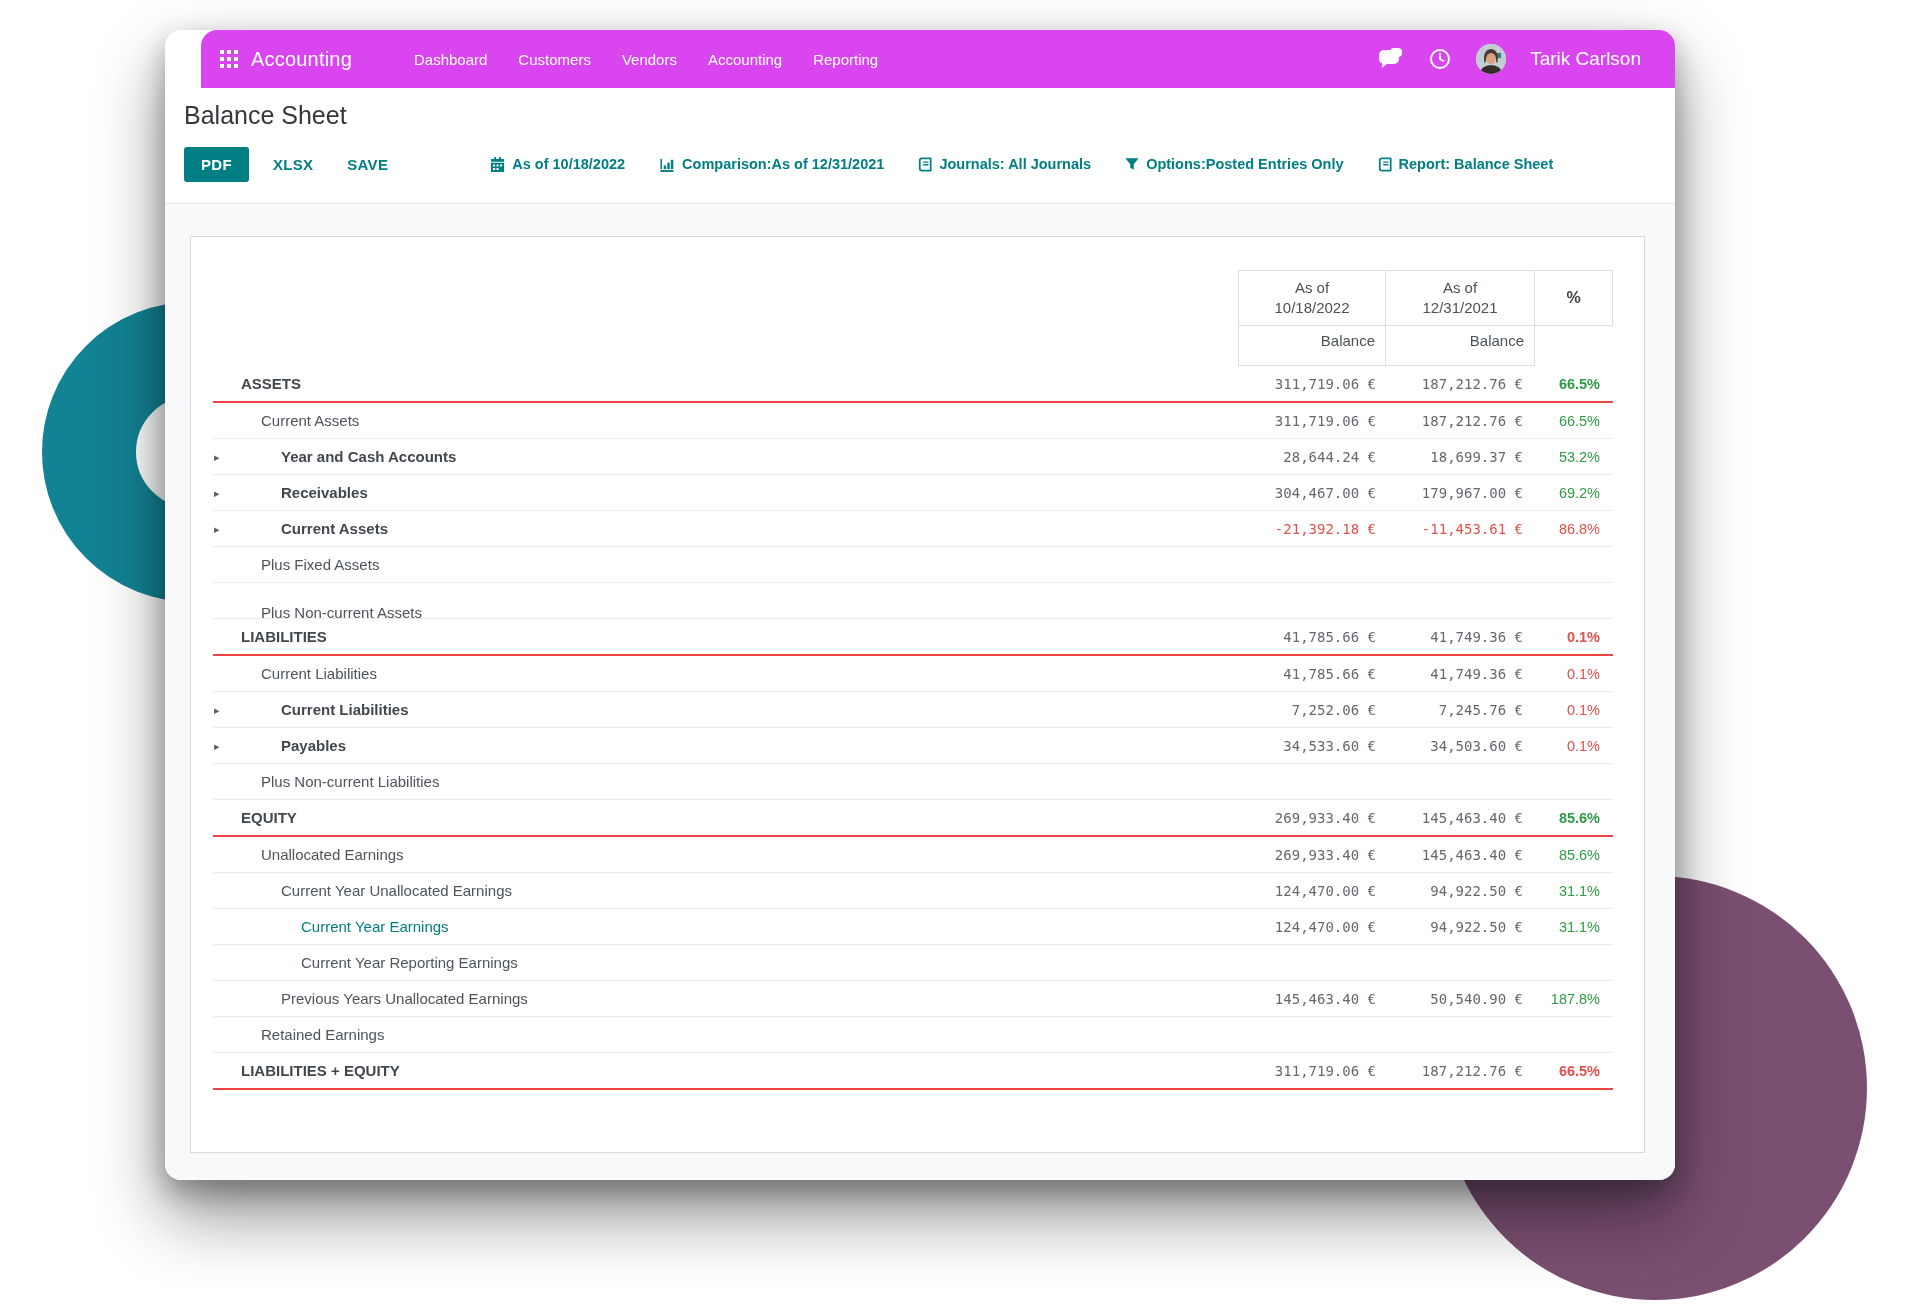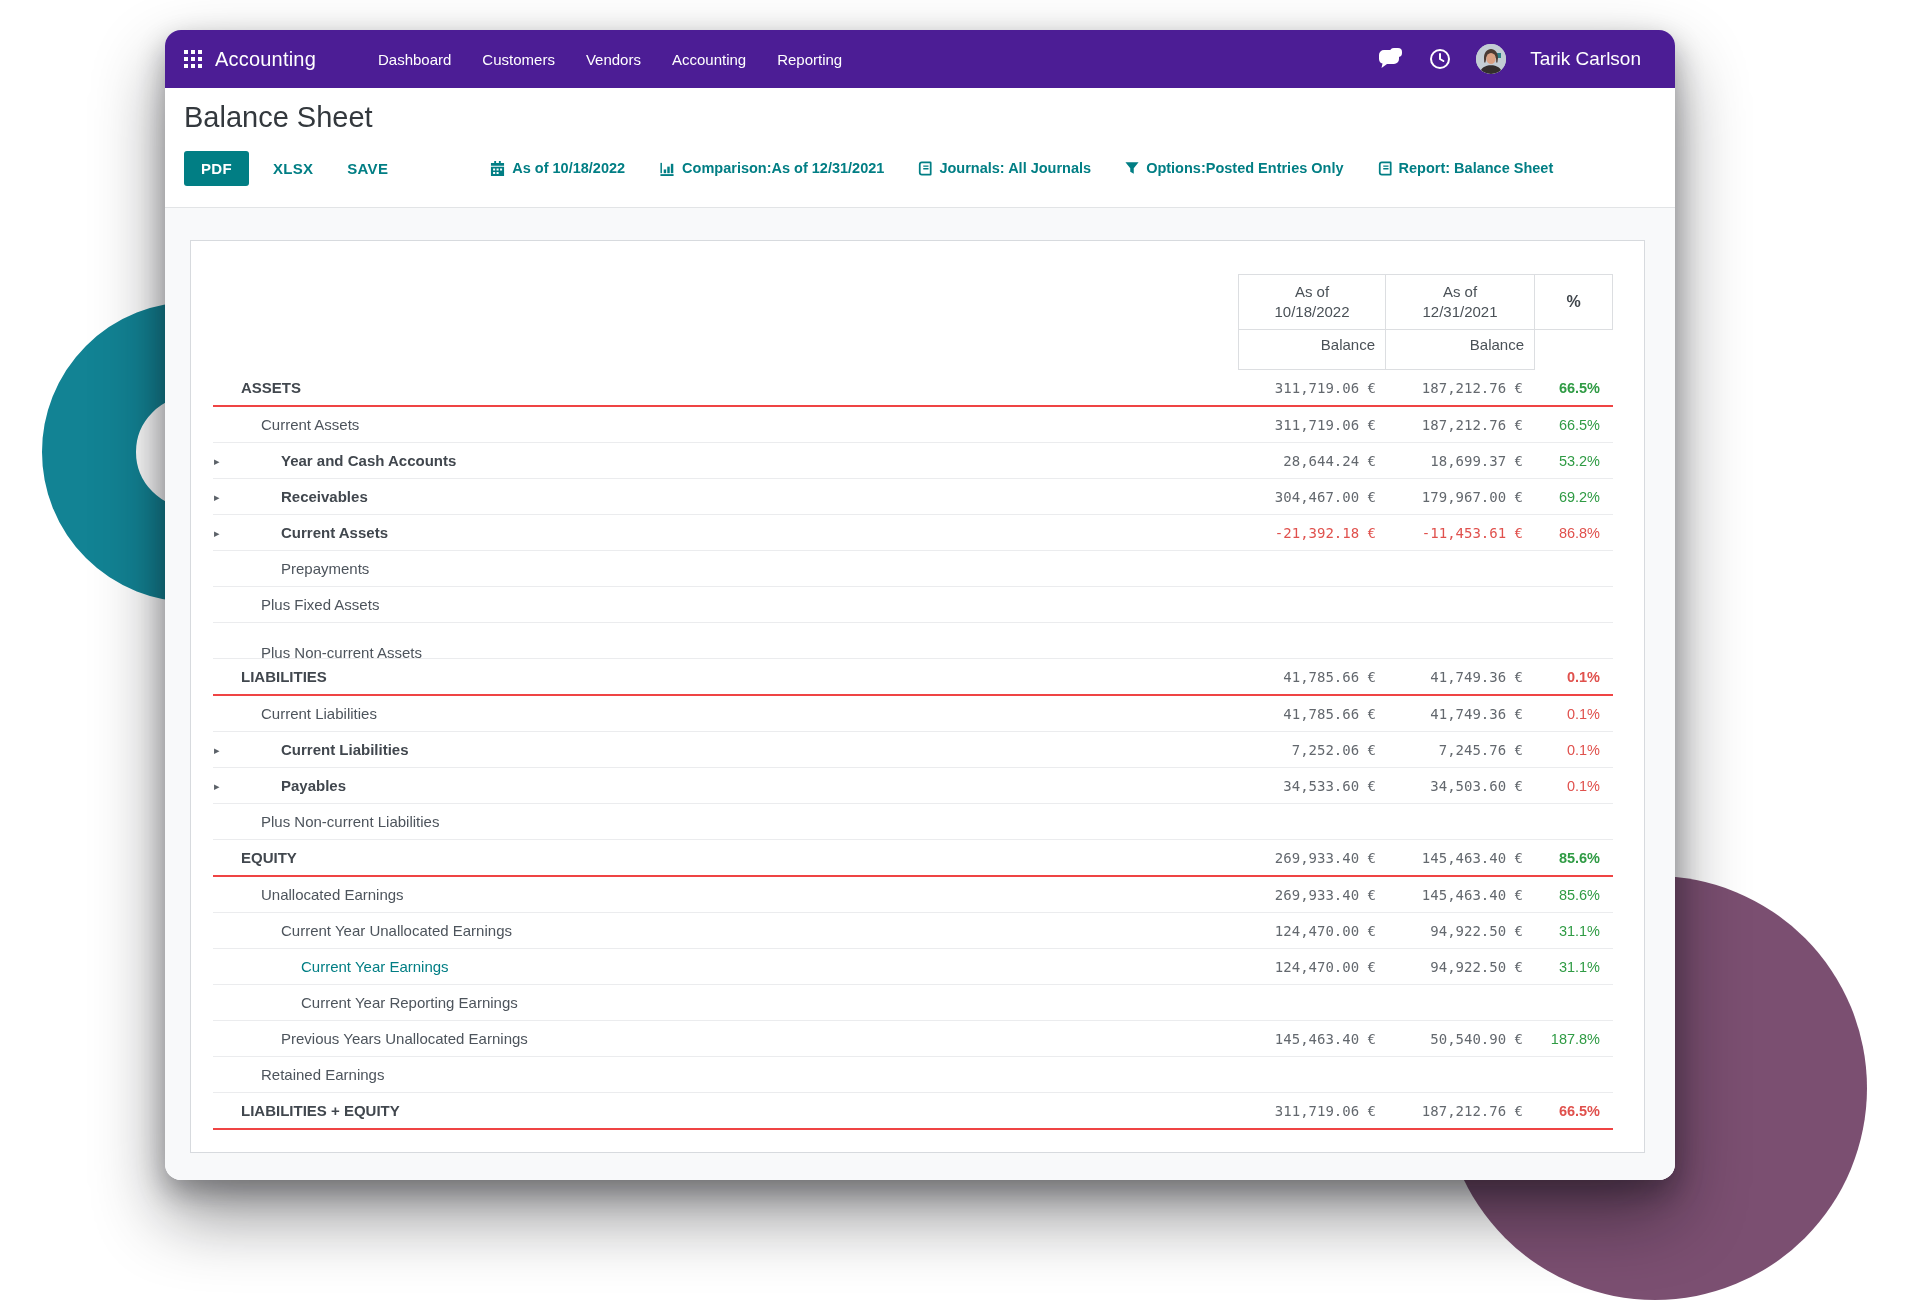--- a/index.html
+++ b/index.html
@@ -20,39 +20,39 @@
   }
   
   .window{
     position:absolute;left:165px;top:30px;width:1510px;height:1150px;
     background:#fff;border-radius:16px;z-index:1;
     box-shadow:0 35px 70px rgba(10,10,15,.45),0 12px 28px rgba(10,10,15,.30);
     display:flex;flex-direction:column;
   }
   
   .navbar{
-    height:58px;flex:0 0 58px;background:#4c1d95;border-radius:16px 16px 0 0;
-    display:flex;align-items:center;padding:0 34px 0 19px;color:#fff;
+    height:58px;flex:0 0 58px;background:#d946ef;border-radius:16px 16px 0 0;
+    display:flex;align-items:center;padding:0 34px 0 19px;color:#fff;margin-left:36px;
   }
   .apps-icon{display:inline-flex;margin-right:13px;cursor:pointer;}
   .brand{font-size:20px;font-weight:500;letter-spacing:.2px;cursor:pointer;}
   .menus{display:flex;gap:31px;margin-left:62px;}
   .menu-item{font-size:15px;color:#fff;text-decoration:none;cursor:pointer;white-space:nowrap;}
   .nav-right{margin-left:auto;display:flex;align-items:center;gap:24px;}
   .nav-icon{display:inline-flex;cursor:pointer;}
   .avatar{
     width:30px;height:30px;border-radius:50%;overflow:hidden;flex:0 0 30px;cursor:pointer;
     background:#c3cdd4;
   }
   .user-name{font-size:19px;cursor:pointer;white-space:nowrap;}
   
   .page-head{
     background:#fff;padding:13px 26px 0 19px;border-bottom:1px solid #e2e4e6;
   }
-  .page-title{font-size:29px;font-weight:500;color:#33383d;margin:0 0 15px 0;}
+  .page-title{font-size:25px;font-weight:500;color:#33383d;margin:0 0 15px 0;}
   .toolbar{display:flex;align-items:center;margin-bottom:20px;height:38px;}
   .export-buttons{display:flex;align-items:center;gap:14px;}
   .btn{
     border:none;background:transparent;font-family:inherit;font-size:15px;font-weight:700;
     color:#017e84;letter-spacing:.3px;cursor:pointer;padding:9px 10px;border-radius:3px;
   }
   .btn.primary{background:#017e84;color:#fff;padding:9px 17px;}
   .filters{display:flex;align-items:flex-start;gap:34px;margin-left:92px;flex-wrap:nowrap;}
   .filter{
     display:inline-flex;align-items:center;gap:7px;color:#017e84;font-size:14.5px;
@@ -292,170 +292,161 @@
   <div class="grid-row trow">
     <div class="cell-label bold">
       <span class="caret">▸</span>
       <span class="lbl" style="padding-left: 68px; display: inline-block;">Current Assets</span>
     </div>
     <div class="num c1 neg">-21,392.18 €</div>
     <div class="num c2 neg">-11,453.61 €</div>
     <div class="pct red">86.8%</div>
   </div>
 
-  <div class="grid-row trow">
-    <div class="cell-label">
-      
-      <span class="lbl" style="padding-left: 68px; display: inline-block;">Prepayments</span>
+
+  <div class="grid-row trow">
+    <div class="cell-label">
+      
+      <span class="lbl" style="padding-left: 48px; display: inline-block;">Plus Fixed Assets</span>
     </div>
     <div class="num c1"></div>
     <div class="num c2"></div>
     <div class="pct"></div>
   </div>
 
   <div class="grid-row trow">
     <div class="cell-label">
       
-      <span class="lbl" style="padding-left: 48px; display: inline-block;">Plus Fixed Assets</span>
+      <span class="lbl" style="padding-left: 48px; display: inline-block; margin-top: 23px;">Plus Non-current Assets</span>
     </div>
     <div class="num c1"></div>
     <div class="num c2"></div>
     <div class="pct"></div>
   </div>
 
-  <div class="grid-row trow">
-    <div class="cell-label">
-      
-      <span class="lbl" style="padding-left: 48px; display: inline-block; margin-top: 23px;">Plus Non-current Assets</span>
+  <div class="grid-row trow sep-thick">
+    <div class="cell-label bold">
+      
+      <span class="lbl" style="padding-left: 28px; display: inline-block;">LIABILITIES</span>
+    </div>
+    <div class="num c1">41,785.66 €</div>
+    <div class="num c2">41,749.36 €</div>
+    <div class="pct red bold">0.1%</div>
+  </div>
+
+  <div class="grid-row trow">
+    <div class="cell-label">
+      
+      <span class="lbl" style="padding-left: 48px; display: inline-block;">Current Liabilities</span>
+    </div>
+    <div class="num c1">41,785.66 €</div>
+    <div class="num c2">41,749.36 €</div>
+    <div class="pct red">0.1%</div>
+  </div>
+
+  <div class="grid-row trow">
+    <div class="cell-label bold">
+      <span class="caret">▸</span>
+      <span class="lbl" style="padding-left: 68px; display: inline-block;">Current Liabilities</span>
+    </div>
+    <div class="num c1">7,252.06 €</div>
+    <div class="num c2">7,245.76 €</div>
+    <div class="pct red">0.1%</div>
+  </div>
+
+  <div class="grid-row trow">
+    <div class="cell-label bold">
+      <span class="caret">▸</span>
+      <span class="lbl" style="padding-left: 68px; display: inline-block;">Payables</span>
+    </div>
+    <div class="num c1">34,533.60 €</div>
+    <div class="num c2">34,503.60 €</div>
+    <div class="pct red">0.1%</div>
+  </div>
+
+  <div class="grid-row trow">
+    <div class="cell-label">
+      
+      <span class="lbl" style="padding-left: 48px; display: inline-block;">Plus Non-current Liabilities</span>
     </div>
     <div class="num c1"></div>
     <div class="num c2"></div>
     <div class="pct"></div>
   </div>
 
   <div class="grid-row trow sep-thick">
     <div class="cell-label bold">
       
-      <span class="lbl" style="padding-left: 28px; display: inline-block;">LIABILITIES</span>
-    </div>
-    <div class="num c1">41,785.66 €</div>
-    <div class="num c2">41,749.36 €</div>
-    <div class="pct red bold">0.1%</div>
-  </div>
-
-  <div class="grid-row trow">
-    <div class="cell-label">
-      
-      <span class="lbl" style="padding-left: 48px; display: inline-block;">Current Liabilities</span>
-    </div>
-    <div class="num c1">41,785.66 €</div>
-    <div class="num c2">41,749.36 €</div>
-    <div class="pct red">0.1%</div>
-  </div>
-
-  <div class="grid-row trow">
-    <div class="cell-label bold">
-      <span class="caret">▸</span>
-      <span class="lbl" style="padding-left: 68px; display: inline-block;">Current Liabilities</span>
-    </div>
-    <div class="num c1">7,252.06 €</div>
-    <div class="num c2">7,245.76 €</div>
-    <div class="pct red">0.1%</div>
-  </div>
-
-  <div class="grid-row trow">
-    <div class="cell-label bold">
-      <span class="caret">▸</span>
-      <span class="lbl" style="padding-left: 68px; display: inline-block;">Payables</span>
-    </div>
-    <div class="num c1">34,533.60 €</div>
-    <div class="num c2">34,503.60 €</div>
-    <div class="pct red">0.1%</div>
-  </div>
-
-  <div class="grid-row trow">
-    <div class="cell-label">
-      
-      <span class="lbl" style="padding-left: 48px; display: inline-block;">Plus Non-current Liabilities</span>
+      <span class="lbl" style="padding-left: 28px; display: inline-block;">EQUITY</span>
+    </div>
+    <div class="num c1">269,933.40 €</div>
+    <div class="num c2">145,463.40 €</div>
+    <div class="pct green bold">85.6%</div>
+  </div>
+
+  <div class="grid-row trow">
+    <div class="cell-label">
+      
+      <span class="lbl" style="padding-left: 48px; display: inline-block;">Unallocated Earnings</span>
+    </div>
+    <div class="num c1">269,933.40 €</div>
+    <div class="num c2">145,463.40 €</div>
+    <div class="pct green">85.6%</div>
+  </div>
+
+  <div class="grid-row trow">
+    <div class="cell-label">
+      
+      <span class="lbl" style="padding-left: 68px; display: inline-block;">Current Year Unallocated Earnings</span>
+    </div>
+    <div class="num c1">124,470.00 €</div>
+    <div class="num c2">94,922.50 €</div>
+    <div class="pct green">31.1%</div>
+  </div>
+
+  <div class="grid-row trow">
+    <div class="cell-label link">
+      
+      <span class="lbl" style="padding-left: 88px; display: inline-block;">Current Year Earnings</span>
+    </div>
+    <div class="num c1">124,470.00 €</div>
+    <div class="num c2">94,922.50 €</div>
+    <div class="pct green">31.1%</div>
+  </div>
+
+  <div class="grid-row trow">
+    <div class="cell-label">
+      
+      <span class="lbl" style="padding-left: 88px; display: inline-block;">Current Year Reporting Earnings</span>
     </div>
     <div class="num c1"></div>
     <div class="num c2"></div>
     <div class="pct"></div>
   </div>
 
-  <div class="grid-row trow sep-thick">
-    <div class="cell-label bold">
-      
-      <span class="lbl" style="padding-left: 28px; display: inline-block;">EQUITY</span>
-    </div>
-    <div class="num c1">269,933.40 €</div>
-    <div class="num c2">145,463.40 €</div>
-    <div class="pct green bold">85.6%</div>
-  </div>
-
-  <div class="grid-row trow">
-    <div class="cell-label">
-      
-      <span class="lbl" style="padding-left: 48px; display: inline-block;">Unallocated Earnings</span>
-    </div>
-    <div class="num c1">269,933.40 €</div>
-    <div class="num c2">145,463.40 €</div>
-    <div class="pct green">85.6%</div>
-  </div>
-
-  <div class="grid-row trow">
-    <div class="cell-label">
-      
-      <span class="lbl" style="padding-left: 68px; display: inline-block;">Current Year Unallocated Earnings</span>
-    </div>
-    <div class="num c1">124,470.00 €</div>
-    <div class="num c2">94,922.50 €</div>
-    <div class="pct green">31.1%</div>
-  </div>
-
-  <div class="grid-row trow">
-    <div class="cell-label link">
-      
-      <span class="lbl" style="padding-left: 88px; display: inline-block;">Current Year Earnings</span>
-    </div>
-    <div class="num c1">124,470.00 €</div>
-    <div class="num c2">94,922.50 €</div>
-    <div class="pct green">31.1%</div>
-  </div>
-
-  <div class="grid-row trow">
-    <div class="cell-label">
-      
-      <span class="lbl" style="padding-left: 88px; display: inline-block;">Current Year Reporting Earnings</span>
+  <div class="grid-row trow">
+    <div class="cell-label">
+      
+      <span class="lbl" style="padding-left: 68px; display: inline-block;">Previous Years Unallocated Earnings</span>
+    </div>
+    <div class="num c1">145,463.40 €</div>
+    <div class="num c2">50,540.90 €</div>
+    <div class="pct green">187.8%</div>
+  </div>
+
+  <div class="grid-row trow">
+    <div class="cell-label">
+      
+      <span class="lbl" style="padding-left: 48px; display: inline-block;">Retained Earnings</span>
     </div>
     <div class="num c1"></div>
     <div class="num c2"></div>
     <div class="pct"></div>
   </div>
 
-  <div class="grid-row trow">
-    <div class="cell-label">
-      
-      <span class="lbl" style="padding-left: 68px; display: inline-block;">Previous Years Unallocated Earnings</span>
-    </div>
-    <div class="num c1">145,463.40 €</div>
-    <div class="num c2">50,540.90 €</div>
-    <div class="pct green">187.8%</div>
-  </div>
-
-  <div class="grid-row trow">
-    <div class="cell-label">
-      
-      <span class="lbl" style="padding-left: 48px; display: inline-block;">Retained Earnings</span>
-    </div>
-    <div class="num c1"></div>
-    <div class="num c2"></div>
-    <div class="pct"></div>
-  </div>
-
   <div class="grid-row trow sep-thick">
     <div class="cell-label bold">
       
       <span class="lbl" style="padding-left: 28px; display: inline-block;">LIABILITIES + EQUITY</span>
     </div>
     <div class="num c1">311,719.06 €</div>
     <div class="num c2">187,212.76 €</div>
     <div class="pct red bold">66.5%</div>
   </div>
 </div>

